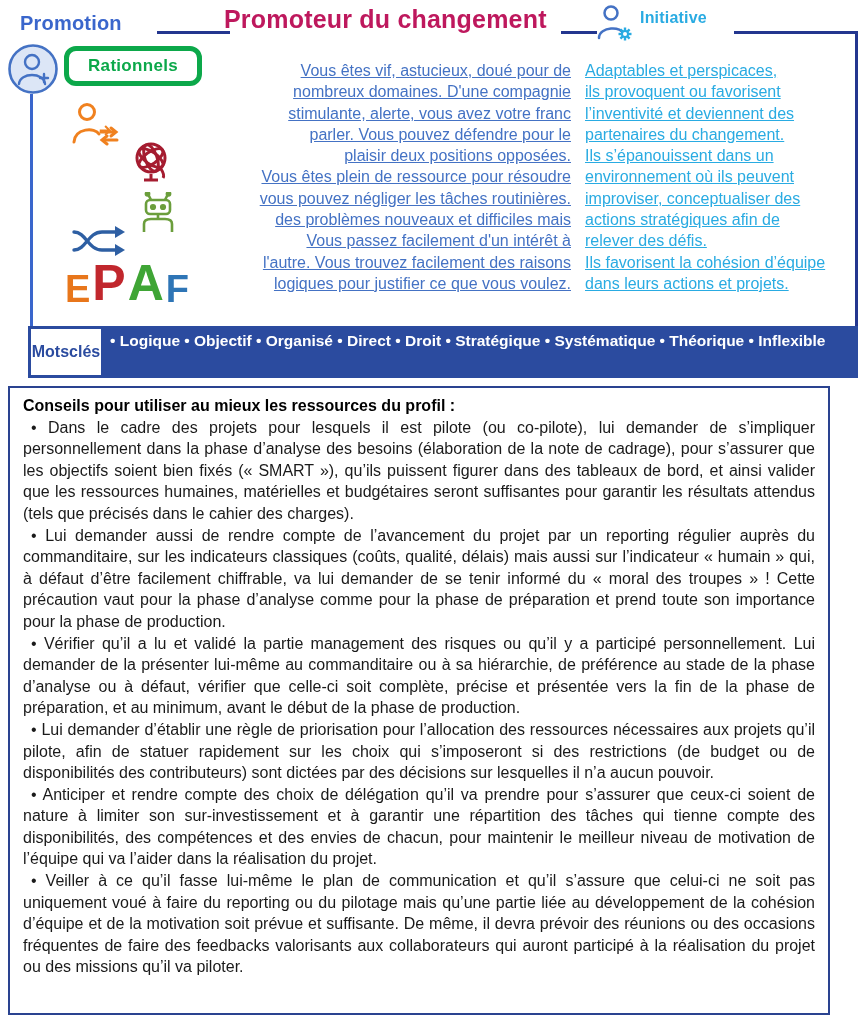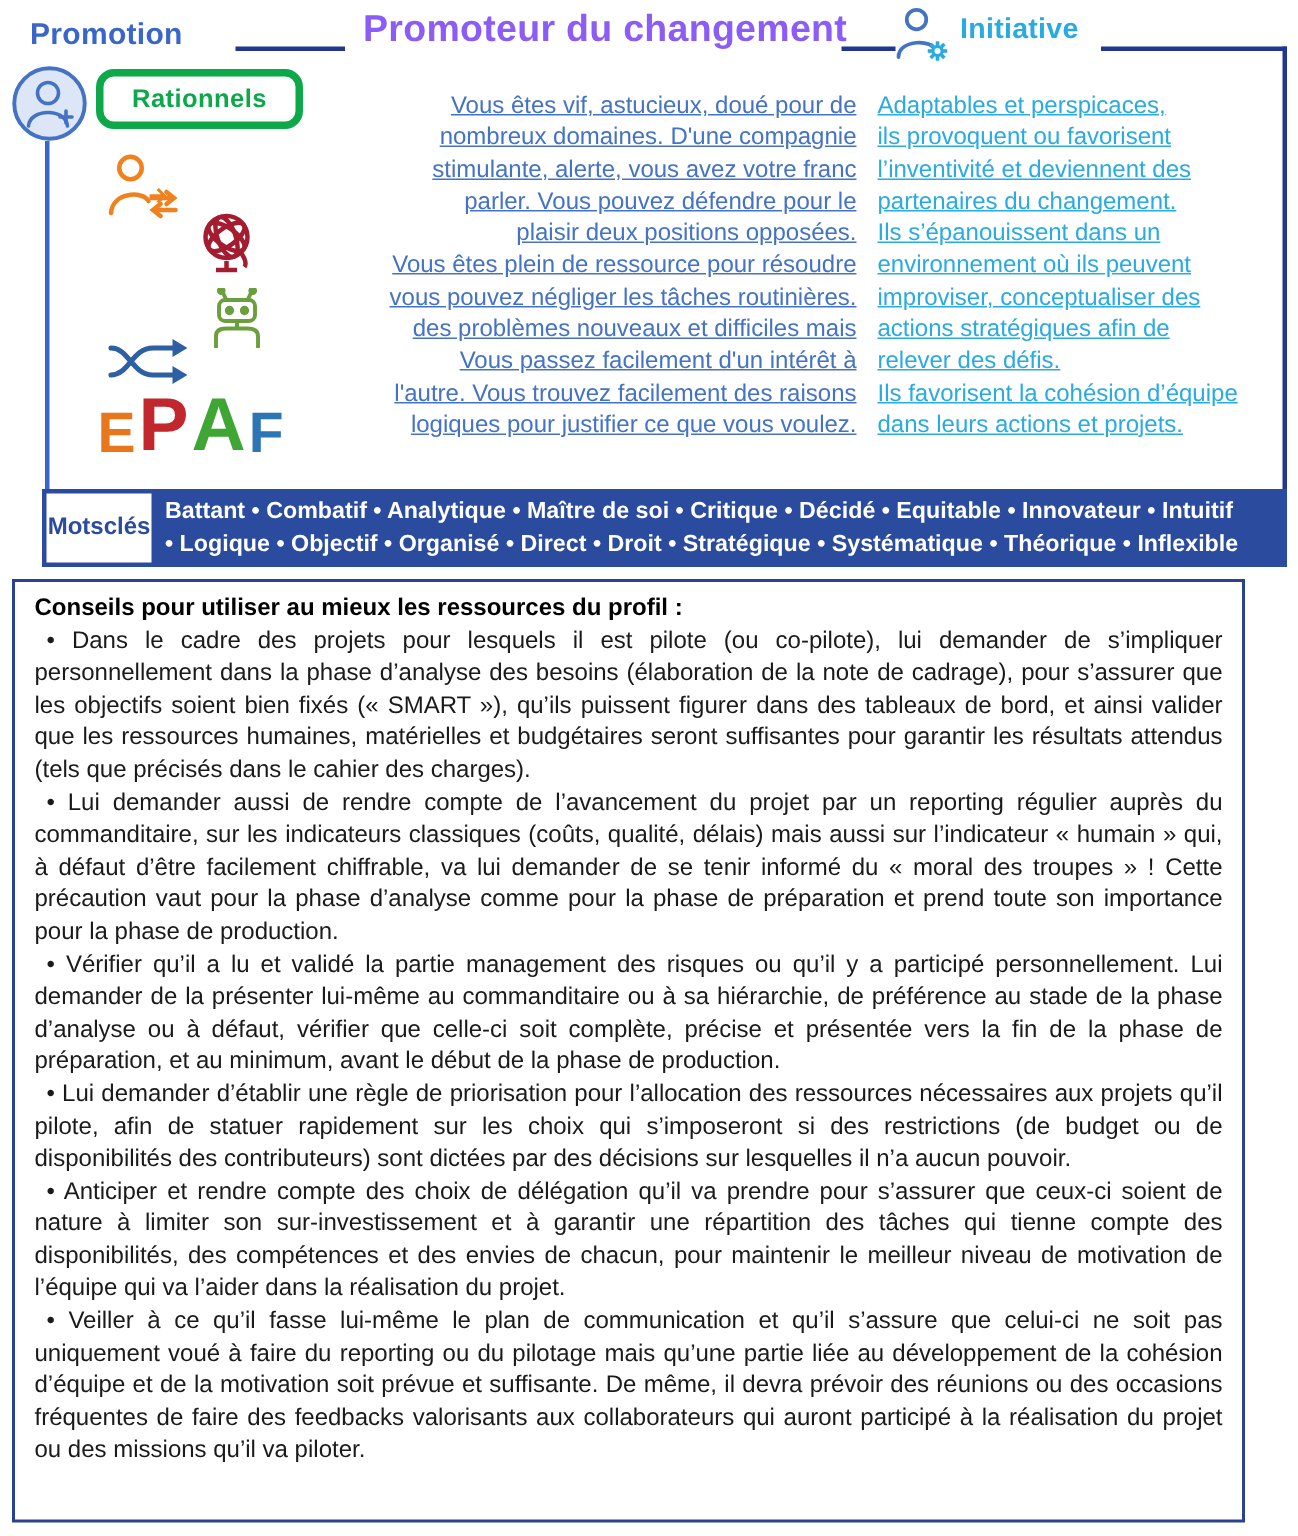--- a/index.html
+++ b/index.html
@@ -8,22 +8,22 @@
   .page {
     position: relative;
     width: 865px;
     height: 1024px;
     background: #ffffff;
     overflow: hidden;
   }
   
   .hdr-label { position: absolute; font-weight: 700; letter-spacing: 0.2px; white-space: nowrap; }
   .hdr-promotion { left: 20px; top: 12px; font-size: 20px; color: #3A66CC; }
-  .hdr-title { left: 242px; top: 5px; font-size: 25px; color: #8b5cf6; }
-  .hdr-initiative { left: 640px; top: 9px; font-size: 19px; color: #29ABE2; }
+  .hdr-title { left: 224px; top: 5px; font-size: 25px; color: #be185d; }
+  .hdr-initiative { left: 640px; top: 9px; font-size: 16px; color: #29ABE2; }
   .hdr-rule { position: absolute; top: 31px; height: 3px; background: #23368F; }
   .rule-left { left: 157px; width: 73px; }
   .rule-mid { left: 561px; width: 36px; }
   .rule-right { left: 734px; width: 124px; }
   .vline { position: absolute; width: 3px; background: #23368F; }
   .vline-right { left: 855px; top: 31px; height: 295px; }
   .vline-left { left: 30px; top: 94px; height: 232px; background: #3A66CC; }
   .hdr-icon { position: absolute; left: 594px; top: 4px; }
 
   
@@ -218,21 +218,20 @@
     <span>Ils favorisent la cohésion d’équipe</span>
     <span>dans leurs actions et projets.</span>
   </div>
 
   <div class="kw-band">
     <div class="kw-label">
       <span>Mots</span>
       <span>clés</span>
     </div>
     <div class="kw-text">
-      <span>Battant • Combatif • Analytique • Maître de soi • Critique • Décidé • Equitable • Innovateur • Intuitif</span>
       <span>• Logique • Objectif • Organisé • Direct • Droit • Stratégique • Systématique • Théorique • Inflexible</span>
     </div>
   </div>
 
   <div class="conseils">
     <h3>Conseils pour utiliser au mieux les ressources du profil :</h3>
     <p>• Dans le cadre des projets pour lesquels il est pilote (ou co-pilote), lui demander de s’impliquer personnellement dans la phase d’analyse des besoins (élaboration de la note de cadrage), pour s’assurer que les objectifs soient bien fixés (« SMART »), qu’ils puissent figurer dans des tableaux de bord, et ainsi valider que les ressources humaines, matérielles et budgétaires seront suffisantes pour garantir les résultats attendus (tels que précisés dans le cahier des charges).</p>
     <p>• Lui demander aussi de rendre compte de l’avancement du projet par un reporting régulier auprès du commanditaire, sur les indicateurs classiques (coûts, qualité, délais) mais aussi sur l’indicateur « humain » qui, à défaut d’être facilement chiffrable, va lui demander de se tenir informé du « moral des troupes » ! Cette précaution vaut pour la phase d’analyse comme pour la phase de préparation et prend toute son importance pour la phase de production.</p>
     <p>• Vérifier qu’il a lu et validé la partie management des risques ou qu’il y a participé personnellement. Lui demander de la présenter lui-même au commanditaire ou à sa hiérarchie, de préférence au stade de la phase d’analyse ou à défaut, vérifier que celle-ci soit complète, précise et présentée vers la fin de la phase de préparation, et au minimum, avant le début de la phase de production.</p>
     <p>• Lui demander d’établir une règle de priorisation pour l’allocation des ressources nécessaires aux projets qu’il pilote, afin de statuer rapidement sur les choix qui s’imposeront si des restrictions (de budget ou de disponibilités des contributeurs) sont dictées par des décisions sur lesquelles il n’a aucun pouvoir.</p>

